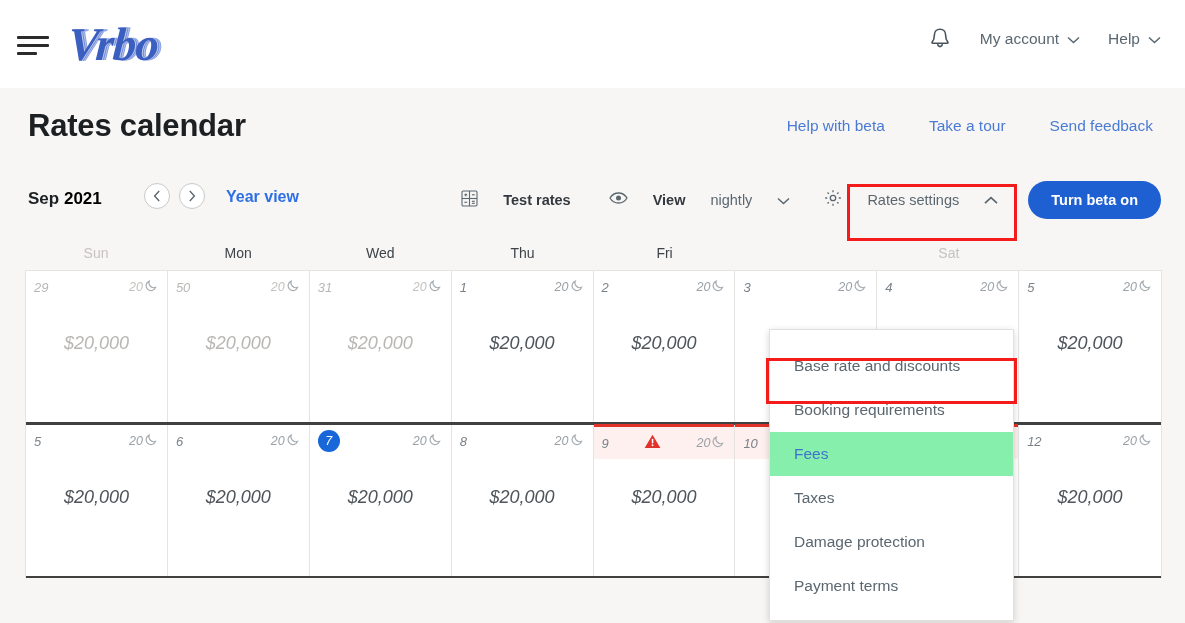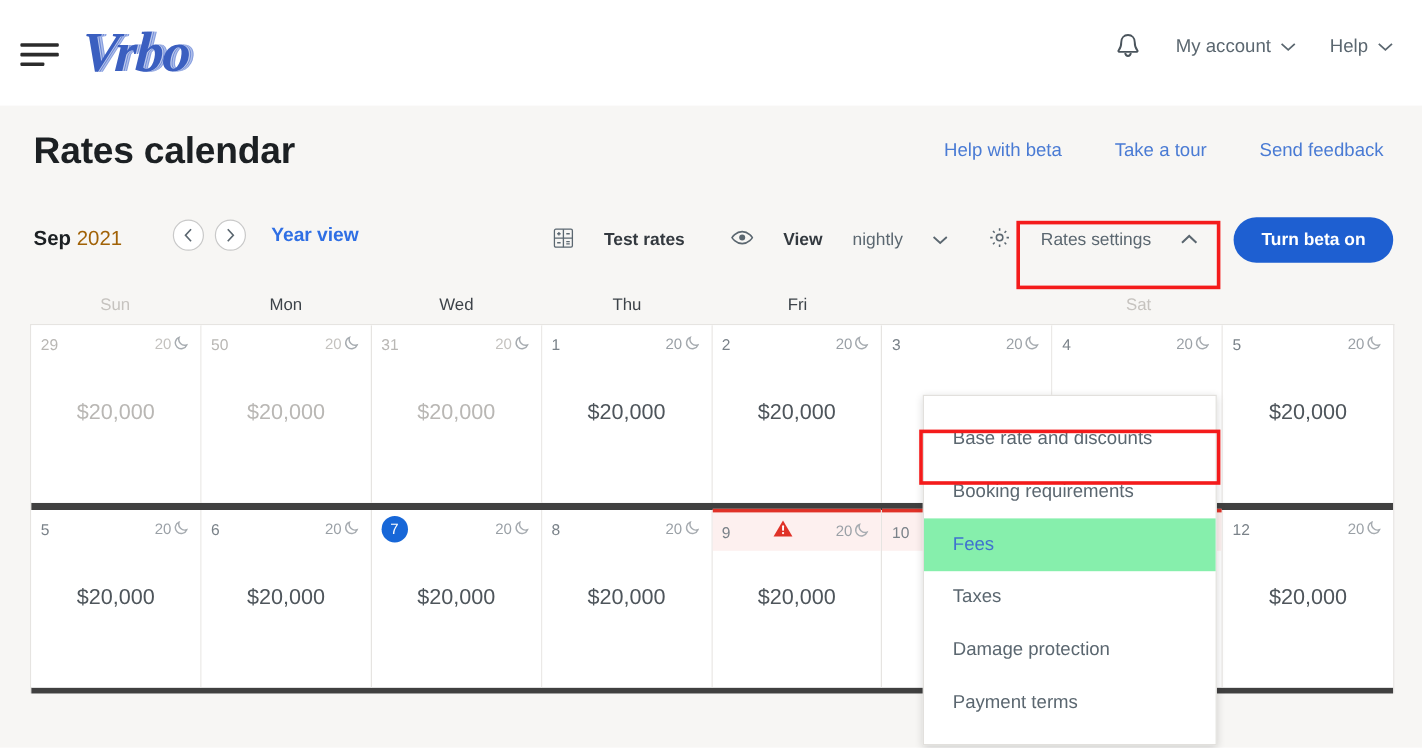--- a/index.html
+++ b/index.html
@@ -78,21 +78,21 @@
 
   
   .toolbar {
     position: absolute; left: 0; top: 76px; width: 1185px; height: 70px;
   }
   .month-label {
     position: absolute; left: 28px; top: 25px;
     font-size: 17px; color: #1c2023; white-space: nowrap;
   }
   .month-label b { font-weight: bold; }
-  .month-label span.yr { font-weight: normal; color:#a16207; }
+  .month-label span.yr { font-weight: bold; color:#000000; }
 
   .navbtns { position: absolute; left: 144px; top: 19px; display: flex; gap: 9px; }
   .circbtn {
     width: 26px; height: 26px; border-radius: 50%;
     border: 1px solid #c9c9c9; background: #fff;
     display: flex; align-items: center; justify-content: center;
     cursor: pointer; color: #5b6770; font-size: 12px;
   }
   .year-view {
     position: absolute; left: 226px; top: 24px;
@@ -144,21 +144,22 @@
   .cal-head div.wknd { color: #c6c3bf; }
 
   .cal-body {
     background: #fff; border: 1px solid #e6e4e1;
     border-bottom: none;
     height: 308px; overflow: hidden; position: relative;
   }
   .cal-row {
     display: grid; grid-template-columns: repeat(8, 1fr);
     height: 154px;
-    border-bottom: 6px solid #404040;
+    border-bottom: 3px solid #404040;
+    font-style: italic;
   }
   .cal-cell {
     border-right: 1px solid #e6e4e1;
     position: relative; cursor: pointer;
     background: #fff;
   }
   .cal-cell:last-child { border-right: none; }
   .cell-top {
     height: 32px; display: flex; align-items: center;
     justify-content: space-between; padding: 0 9px 0 8px;

